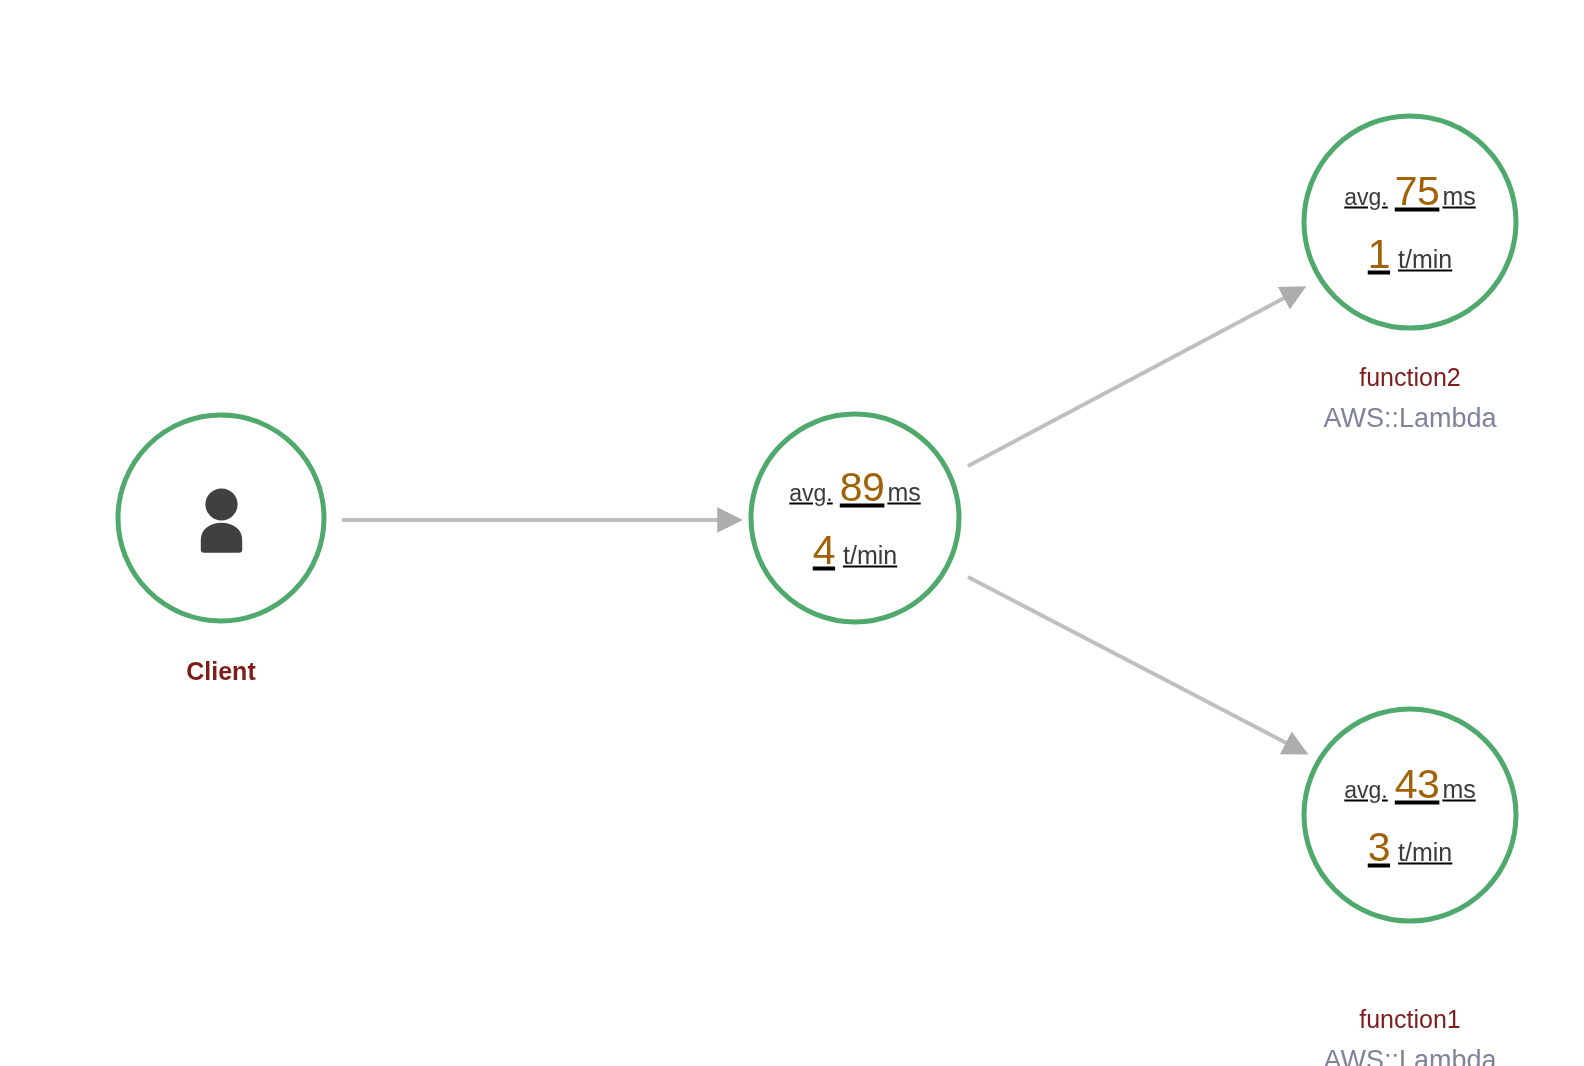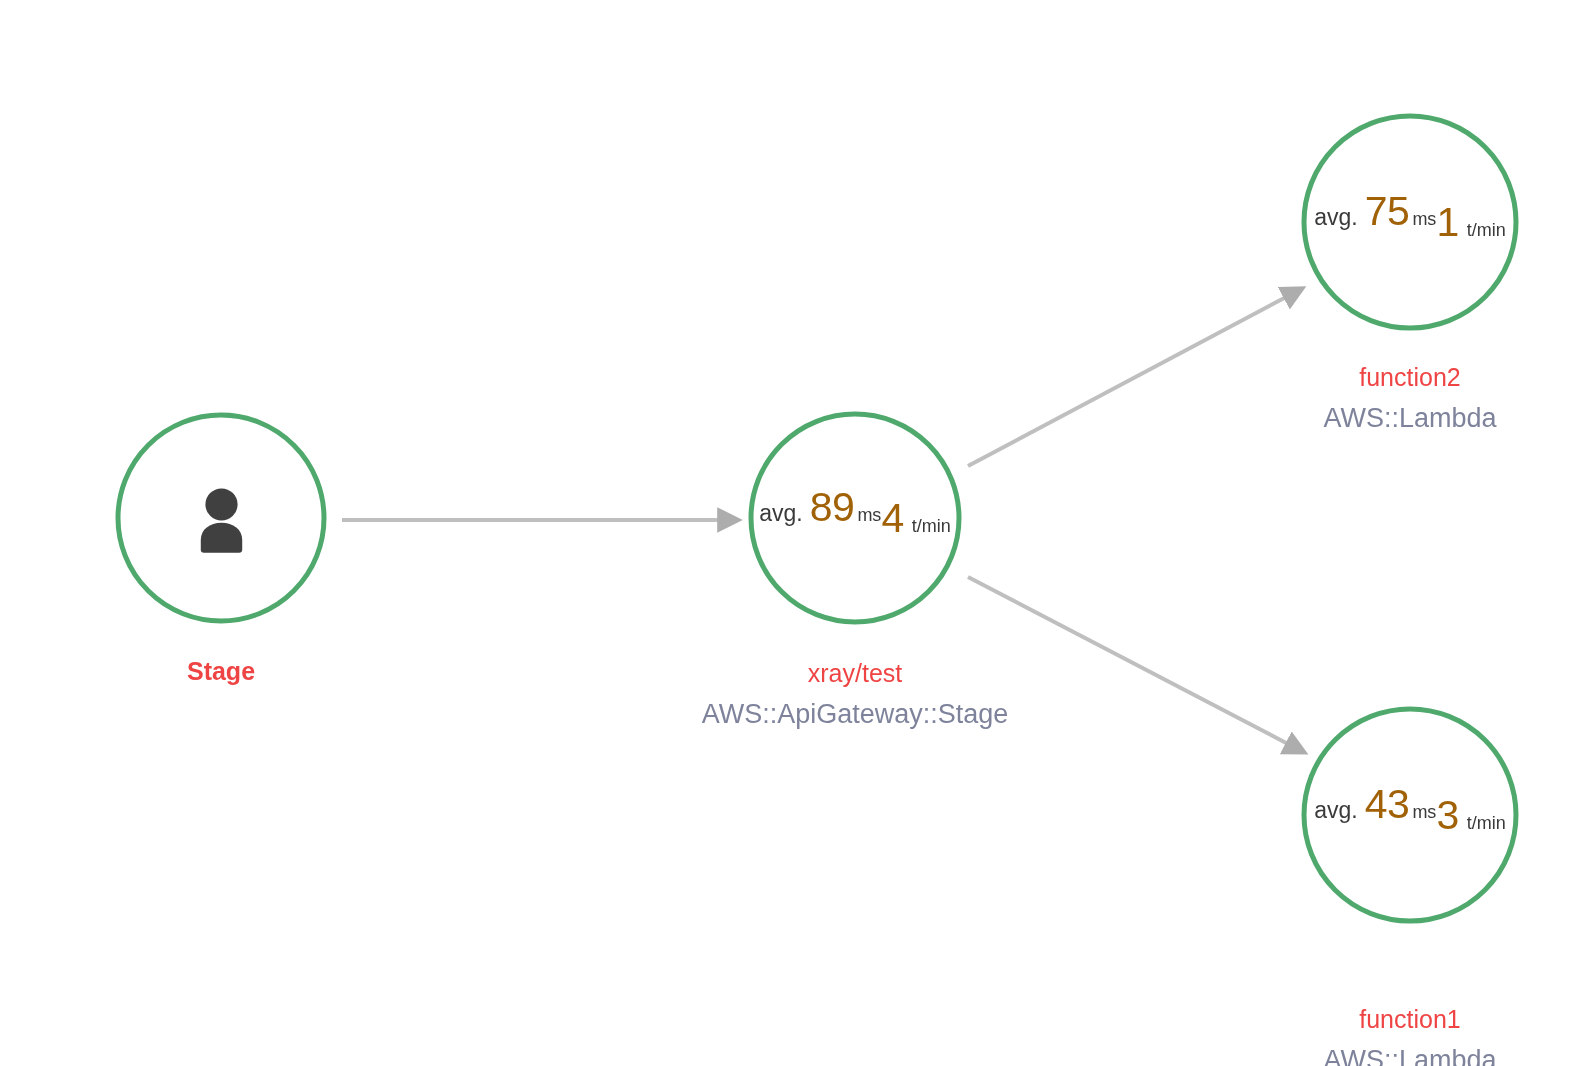--- a/index.html
+++ b/index.html
@@ -37,24 +37,25 @@
     background: #ffffff;
     border: 5px solid #4FA96C;
     box-sizing: border-box;
     display: flex;
     flex-direction: column;
     align-items: center;
     justify-content: center;
   }
   .node-metrics {
     display: flex;
-    flex-direction: row;
+    flex-direction: column;
     align-items: center;
     justify-content: center;
     line-height: 1;
+    text-decoration: underline;
   }
   .metric-row {
     display: flex;
     align-items: baseline;
     justify-content: center;
     color: #2e2e2e;
     white-space: nowrap;
   }
   .metric-row.latency {
     margin-bottom: 22px;
@@ -65,38 +66,38 @@
     color: #3a3a3a;
     margin-right: 7px;
   }
   .metric-value {
     font-size: 41px;
     font-weight: 400;
     color: #a16207;
     letter-spacing: -0.5px;
   }
   .metric-unit {
-    font-size: 18px;
+    font-size: 25px;
     font-weight: 400;
     color: #3a3a3a;
     margin-left: 3px;
   }
   .metric-unit.rate {
     margin-left: 8px;
   }
   .node-caption {
     position: absolute;
     left: 50%;
     transform: translateX(-50%);
     text-align: center;
     white-space: nowrap;
   }
   .node-title {
     font-size: 25px;
-    color: #ef4444;
+    color: #7f1d1d;
     font-weight: 400;
     line-height: 1.25;
   }
   .node-title.strong {
     font-weight: 700;
   }
   .node-subtitle {
     font-size: 27px;
     color: #7E839B;
     font-weight: 400;
@@ -130,42 +131,38 @@
 
   <div class="node" style="left:221px; top:518px;">
     <div class="node-circle" style="width:211px; height:211px;">
       <svg class="client-icon" viewBox="0 0 64 64">
         <circle cx="32" cy="20.5" r="13.2" fill="#404040"></circle>
         <path d="M32 35.5c-9.6 0-17 5.4-17 14.2V57.5a2.6 2.6 0 0 0 2.6 2.6h28.8a2.6 2.6 0 0 0 2.6-2.6v-7.8c0-8.8-7.4-14.2-17-14.2z" fill="#404040"></path>
       </svg>
     </div>
   </div>
   <div class="node-caption" style="left:221px; top:656px;">
-    <div class="node-title strong">Stage</div>
+    <div class="node-title strong">Client</div>
   </div>
 
   <div class="node" style="left:855px; top:518px;">
     <div class="node-circle" style="width:213px; height:213px;">
       <div class="node-metrics">
         <div class="metric-row latency">
           <span class="metric-prefix">avg.</span>
           <span class="metric-value">89</span>
           <span class="metric-unit">ms</span>
         </div>
         <div class="metric-row">
           <span class="metric-value">4</span>
           <span class="metric-unit rate">t/min</span>
         </div>
       </div>
     </div>
   </div>
-  <div class="node-caption" style="left:855px; top:658px;">
-    <div class="node-title">xray/test</div>
-    <div class="node-subtitle">AWS::ApiGateway::Stage</div>
-  </div>
 
   <div class="node" style="left:1410px; top:222px;">
     <div class="node-circle" style="width:217px; height:217px;">
       <div class="node-metrics">
         <div class="metric-row latency">
           <span class="metric-prefix">avg.</span>
           <span class="metric-value">75</span>
           <span class="metric-unit">ms</span>
         </div>
         <div class="metric-row">

